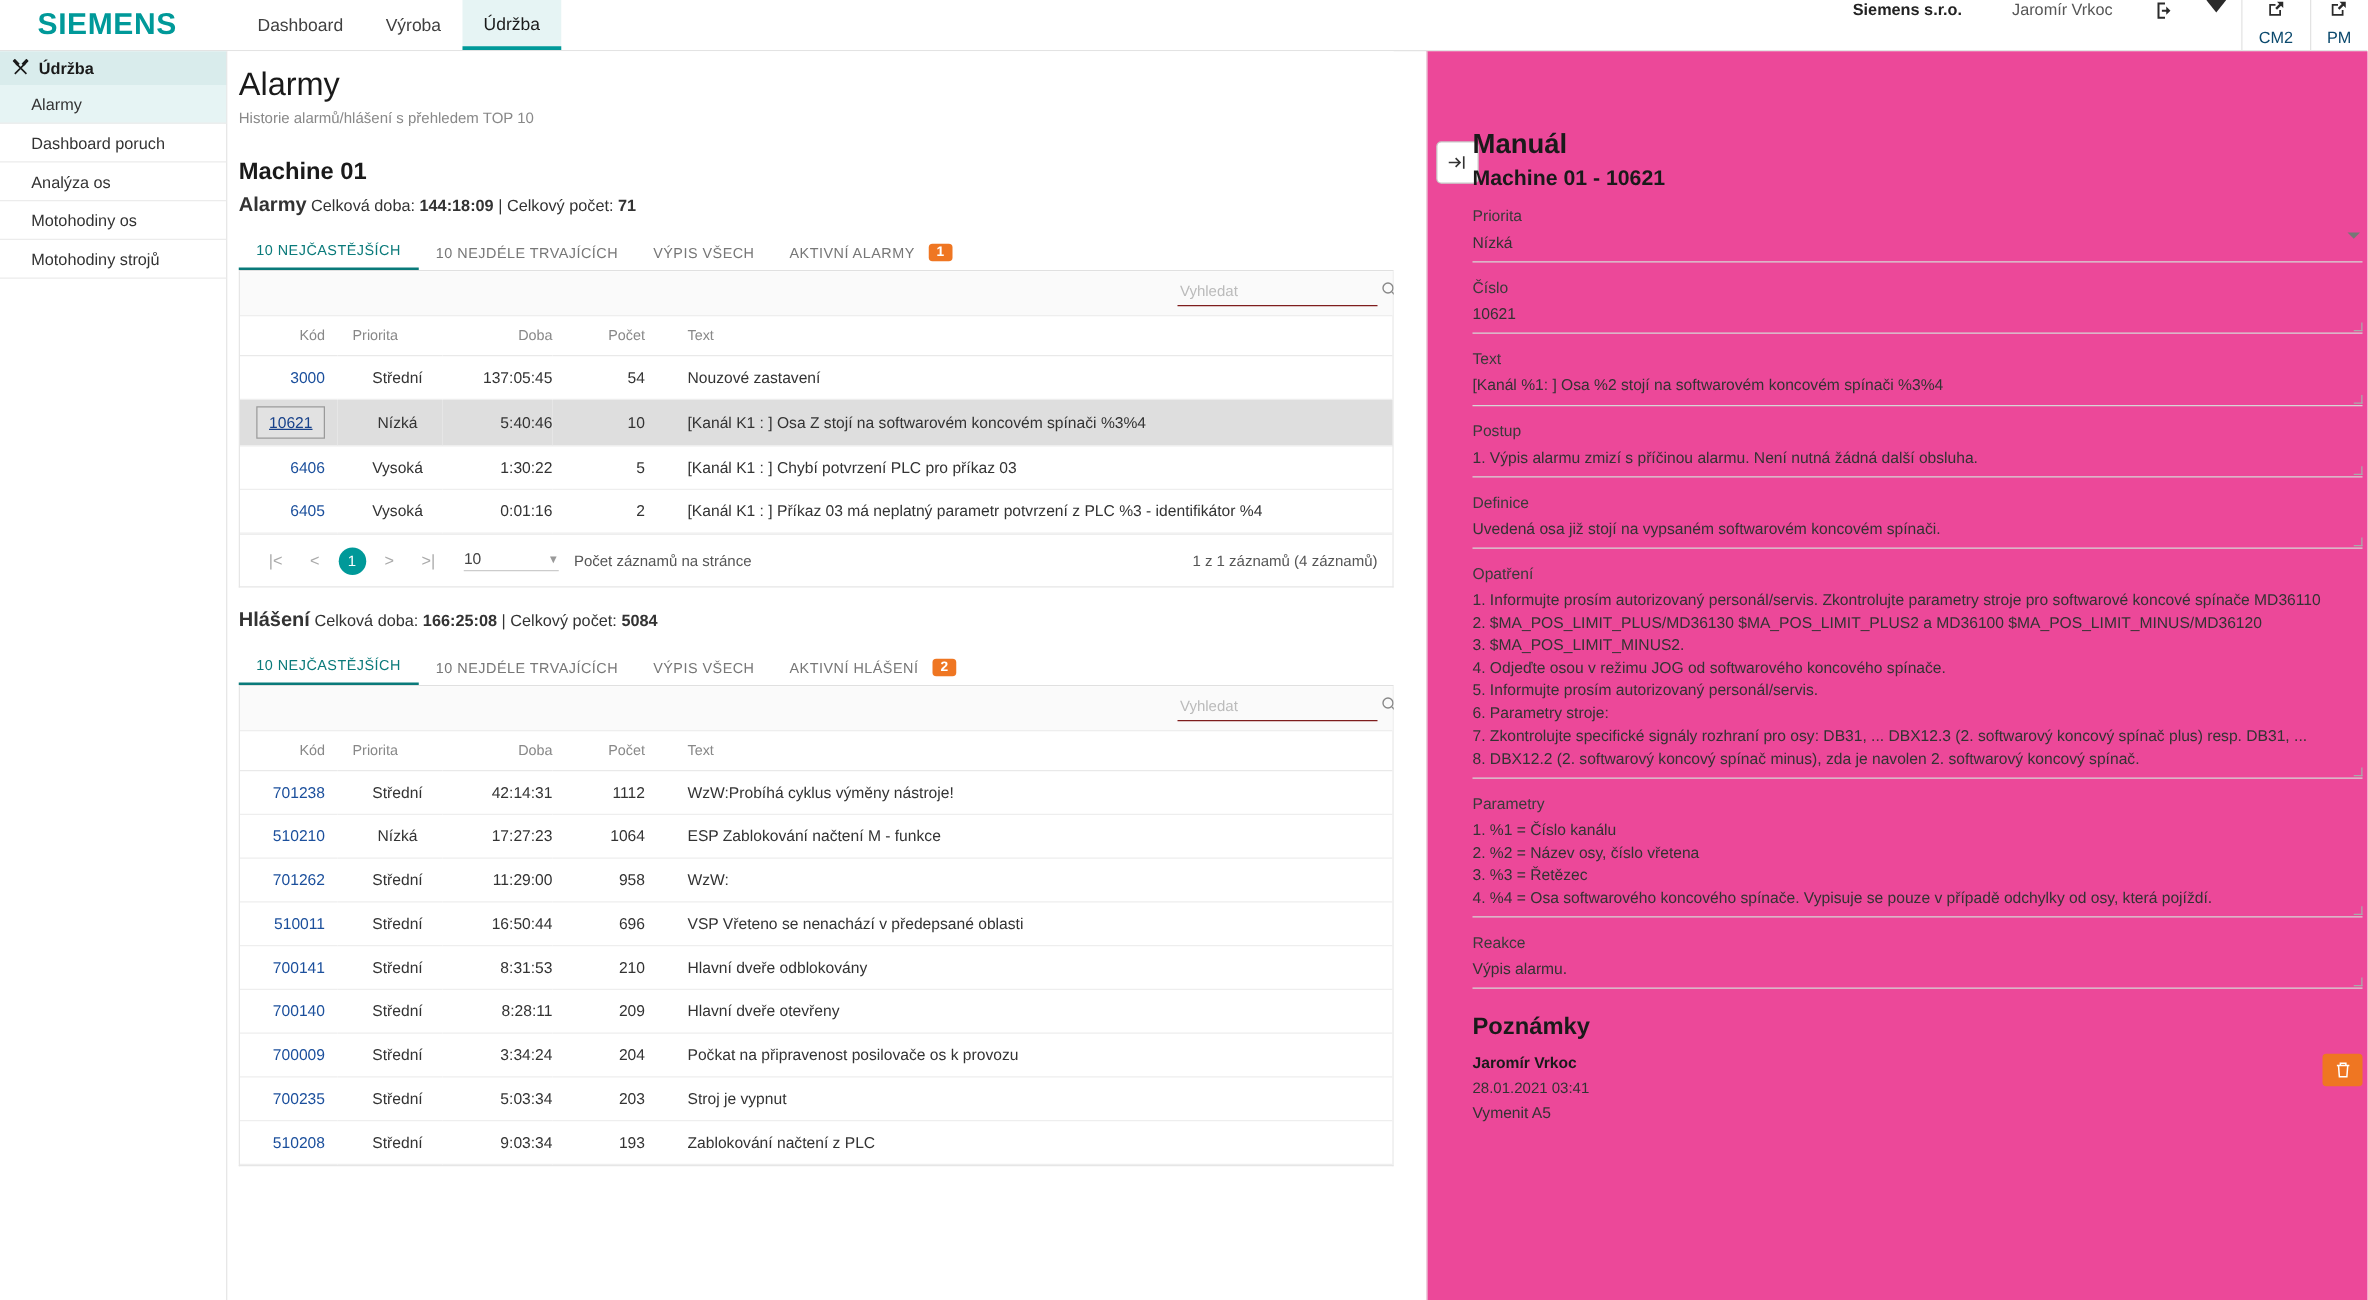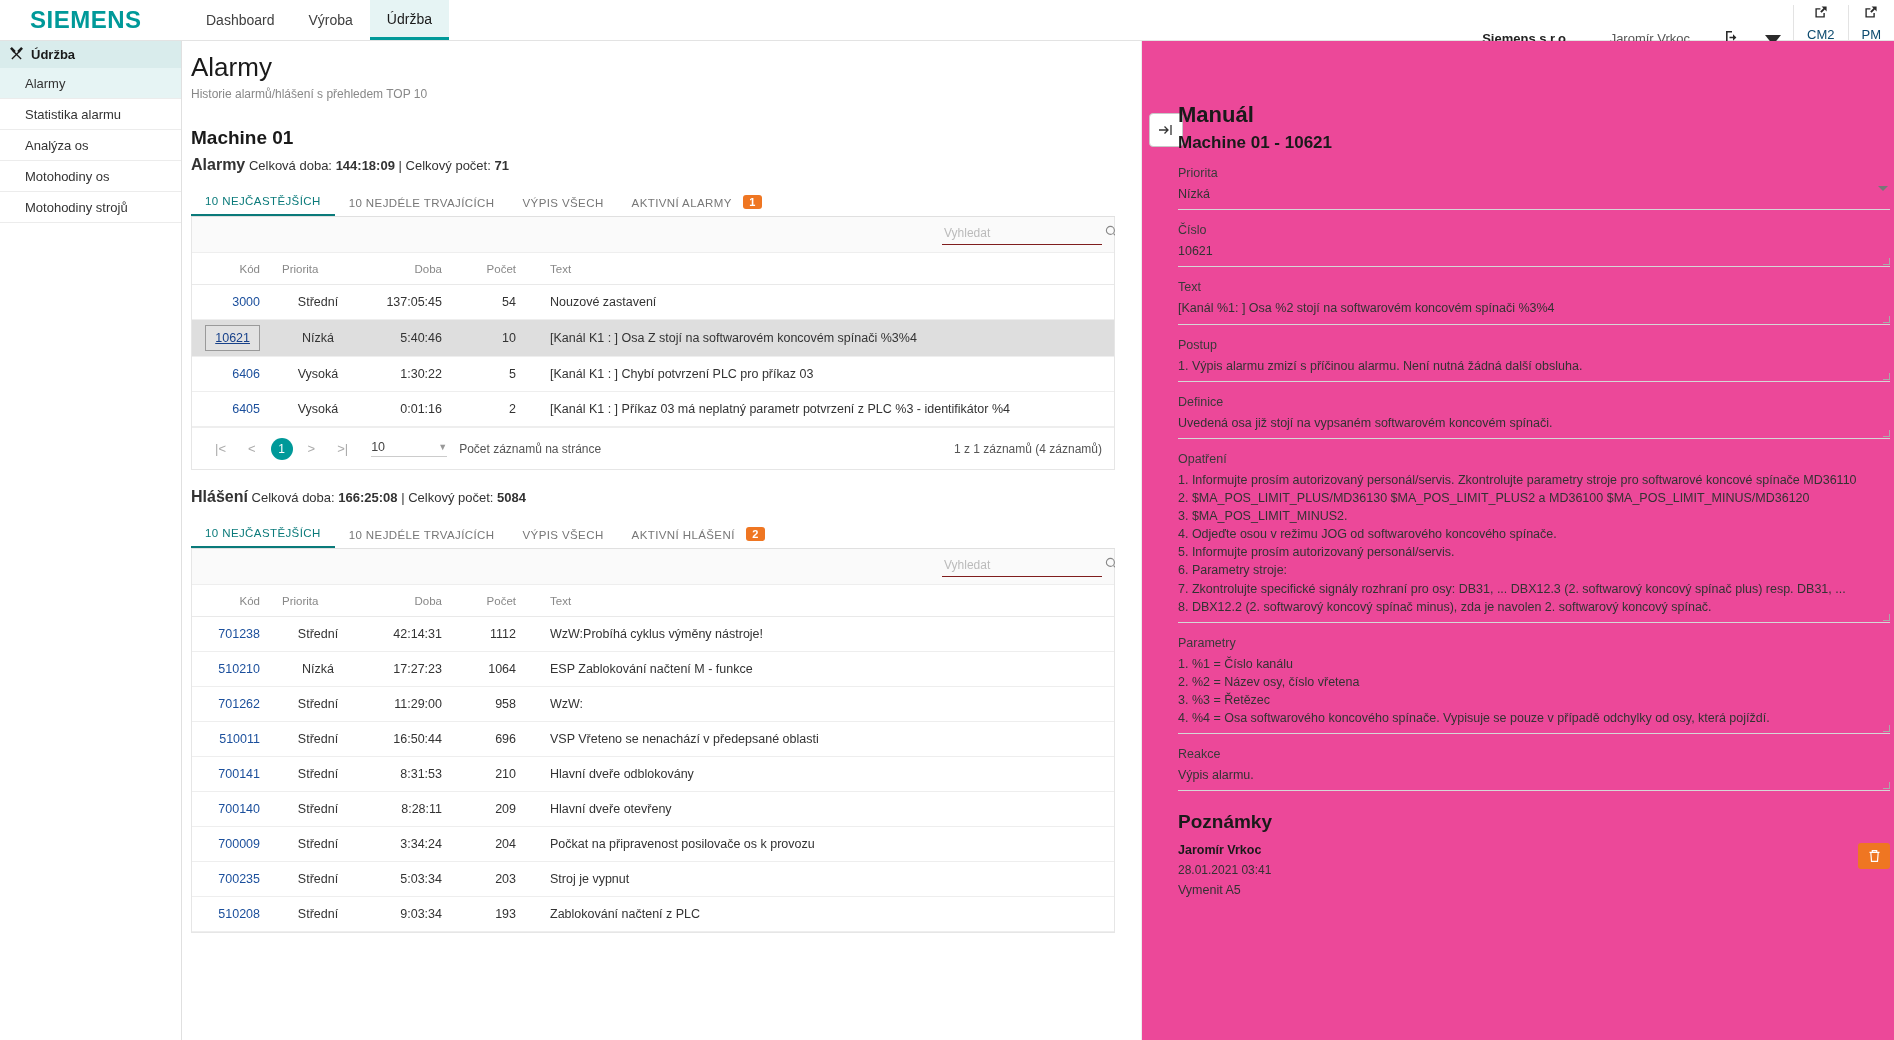--- a/index.html
+++ b/index.html
@@ -26,21 +26,21 @@
   .nav { display:flex; align-items:stretch; margin-left:4px; }
   .nav-item {
     padding:0 17px; display:flex; align-items:center;
     font-size:14px; color:#404040; cursor:pointer;
   }
   .nav-item.active {
     background:#e6f4f4; color:#1a1a1a;
     border-bottom:3px solid #009999;
   }
   .topright {
-    margin-left:auto; display:flex; align-items:flex-end; height:46px;
+    margin-left:auto; display:flex; align-items:flex-start; height:46px;
   }
   .tr-company { font-size:13px; font-weight:bold; color:#222; padding:0 18px; }
   .tr-user { font-size:13px; color:#555; padding:0 22px; }
   .tr-ico { padding:0 12px; display:flex; align-items:center; color:#2b2b2b; }
   .tr-sep { width:1px; height:41px; background:#e3e3e3; }
   .tr-link {
     display:flex; align-items:center; gap:5px; padding:0 13px;
     font-size:13px; color:#0c4a6e; cursor:pointer; height:41px;flex-direction:column;
   }
 
@@ -262,21 +262,21 @@
     <div class="side-head">
       <span>
         <svg width="13" height="13" viewBox="0 0 14 14">
             <path d="M2 1l3.2 3.2-1 1L1 2zM12 1L8.8 4.2l1 1L13 2z" stroke="#1a1a1a" stroke-width="1.4" fill="none"></path>
             <path d="M2 13l9-9M12 13L3 4" stroke="#1a1a1a" stroke-width="1.4"></path>
           </svg>
       </span>
       <span>Údržba</span>
     </div>
     <div class="side-item active">Alarmy</div>
-    <div class="side-item">Statistika alarmu</div>
+    <div class="side-item">Dashboard poruch</div>
     <div class="side-item">Analýza os</div>
     <div class="side-item">Motohodiny os</div>
     <div class="side-item">Motohodiny strojů</div>
   </div>
 
   <div class="main">
     <div class="page-title">Alarmy</div>
     <div class="page-sub">Historie alarmů/hlášení s přehledem TOP 10</div>
 
     <div class="mach-title">Machine 01</div>

